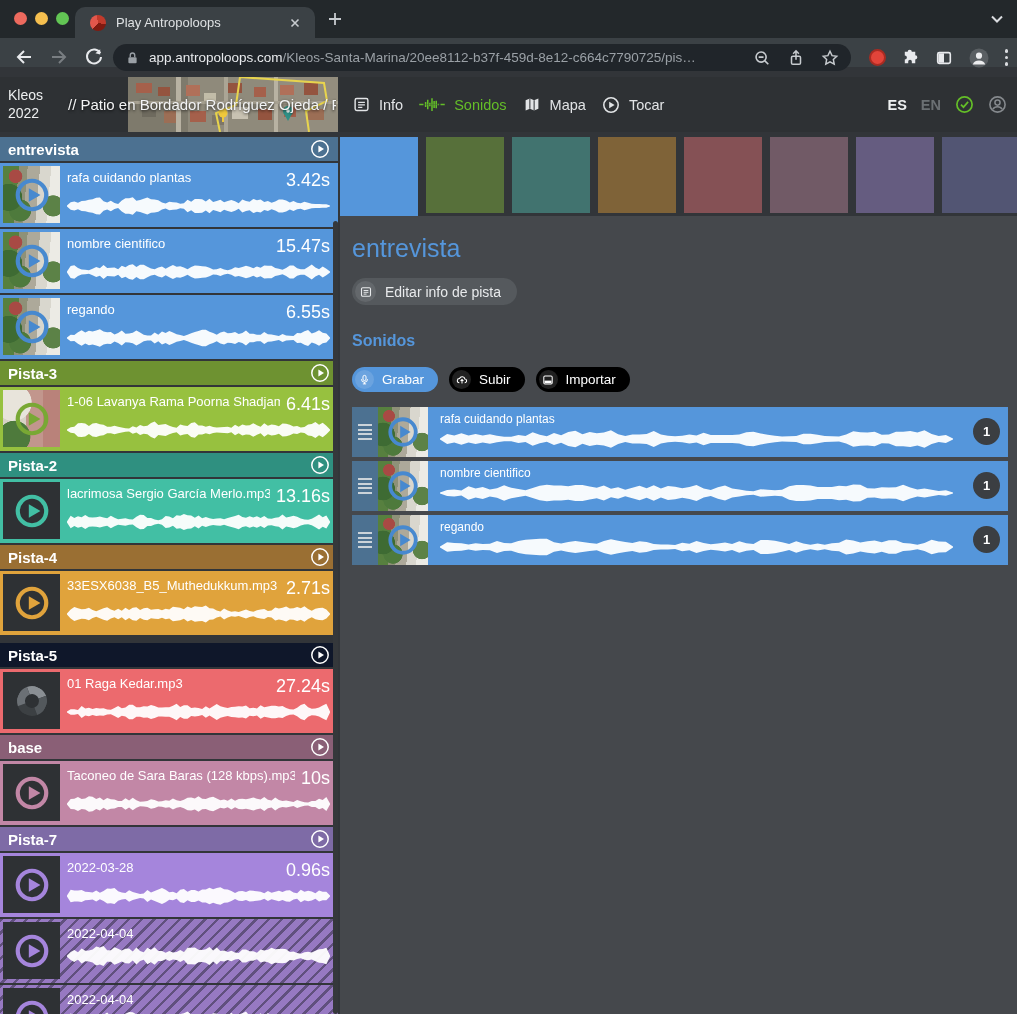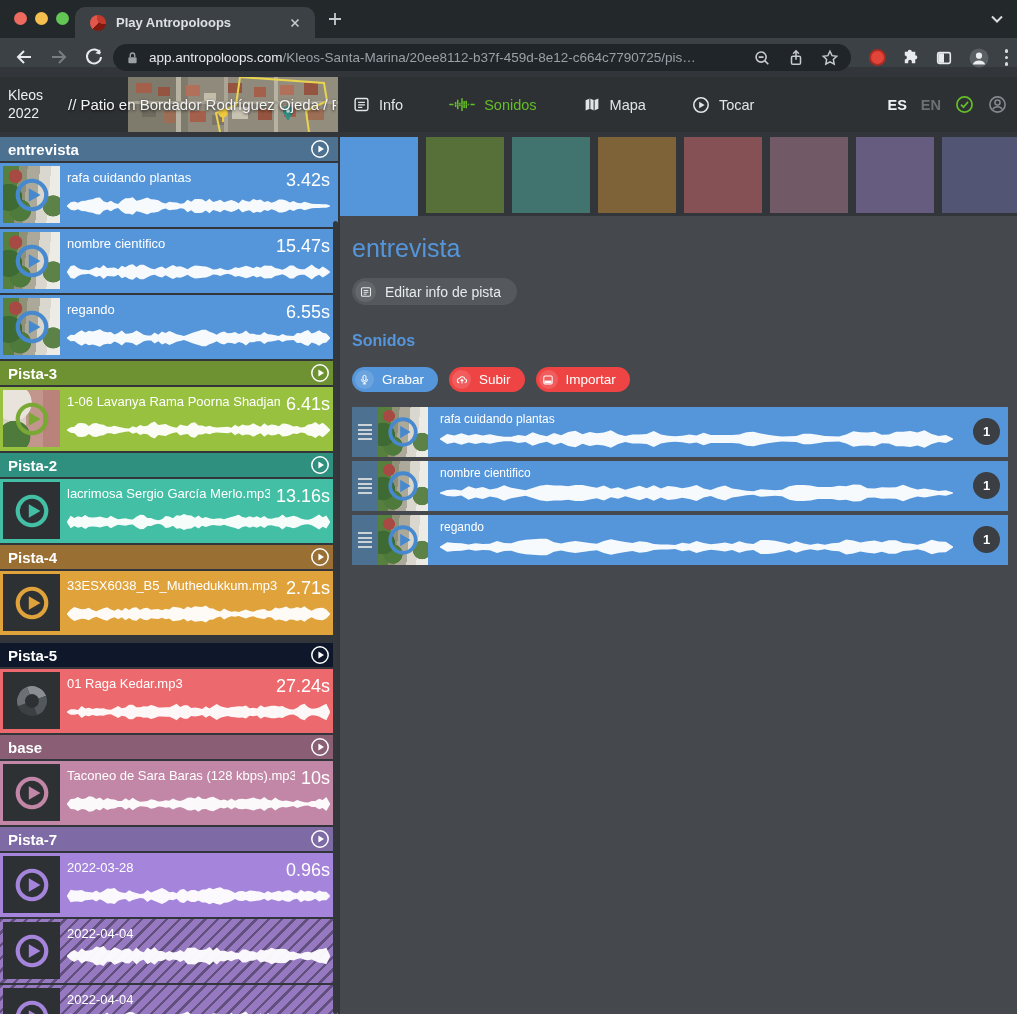--- a/index.html
+++ b/index.html
@@ -6,21 +6,21 @@
   body{width:1017px;height:1014px;position:relative;overflow:hidden;background:#323539;
        font-family:"Liberation Sans",sans-serif;-webkit-font-smoothing:antialiased;}
   svg{display:block;}
 
   
   .tabstrip{position:absolute;top:0;left:0;right:0;height:38px;background:#23282B;}
   .traffic{position:absolute;top:12px;left:14px;display:flex;gap:8px;}
   .light{width:13px;height:13px;border-radius:50%;}
   .light.red{background:#ED6A5E;} .light.yellow{background:#F5BF4F;} .light.green{background:#62C554;}
   .tab{position:absolute;left:75px;top:7px;width:240px;height:31px;background:#3B4145;
-       border-radius:10px 10px 0 0;display:flex;align-items:center;font-weight:bold;}
+       border-radius:10px 10px 0 0;display:flex;align-items:center;}
   .favicon{width:16px;height:16px;border-radius:50%;margin-left:15px;
        background:conic-gradient(from 220deg,#E2574C 0 130deg,#C13A2B 130deg 240deg,#801A10 240deg 360deg);}
   .tabtitle{margin-left:10px;font-size:13px;color:#DEE1E3;flex:1;white-space:nowrap;overflow:hidden;}
   .tabclose{margin-right:12px;}
   .newtab{position:absolute;left:327px;top:11px;}
   .tabchevron{position:absolute;right:13px;top:13px;}
 
   .toolbar{position:absolute;top:38px;left:0;right:0;height:29px;background:#3B4145;}
   .navbtn{position:absolute;top:9px;}
   .urlbar{position:absolute;left:113px;top:6px;width:738px;height:27px;border-radius:14px;
@@ -32,21 +32,21 @@
   .recdot{width:13px;height:13px;border-radius:50%;background:#E2443A;border:2px solid #A92B22;}
   .kebab{display:flex;flex-direction:column;gap:3px;}
   .kebab i{width:3.5px;height:3.5px;border-radius:50%;background:#DADCE0;}
 
   
   .appheader{position:absolute;top:77px;left:0;right:0;height:55px;background:#2E3134;}
   .logo{position:absolute;left:8px;top:9px;font-size:14px;line-height:18px;color:#EDEFF0;}
   .headmap{position:absolute;left:128px;top:0;width:210px;height:55px;overflow:hidden;}
   .breadcrumb{position:absolute;left:68px;top:0;width:268px;height:55px;line-height:55px;font-size:15px;
       color:#F3F4F5;text-shadow:0 1px 3px rgba(0,0,0,.8);white-space:nowrap;overflow:hidden;z-index:2;}
-  .mainnav{position:absolute;left:353px;top:0;height:55px;display:flex;align-items:center;gap:46px;}
+  .mainnav{position:absolute;left:353px;top:0;height:55px;display:flex;align-items:center;gap:16px;}
   .navitem{display:flex;align-items:center;gap:9px;font-size:14.5px;color:#E2E4E6;cursor:default;}
   .navitem.active{color:#64BE28;}
   .header-right{position:absolute;right:10px;top:0;height:55px;display:flex;align-items:center;gap:14px;}
   .lang{font-size:14.5px;font-weight:bold;color:#EFF1F2;}
   .lang.dim{color:#6B7073;}
 
   
   .swatchrow{position:absolute;left:340px;top:137px;right:0;height:80px;display:flex;gap:8px;overflow:hidden;}
   .swatch{width:78px;height:76px;flex:0 0 78px;}
   .swatch.selected{height:79px;}
@@ -83,21 +83,21 @@
   .panel{position:absolute;left:340px;top:216px;right:0;bottom:0;background:#45484C;
          padding:14px 9px 0 12px;box-sizing:border-box;}
   .panel-title{font-size:25px;color:#5596DB;margin-top:4px;}
   .editbtn{margin-top:15px;height:27px;border-radius:14px;background:#55595D;display:inline-flex;
            align-items:center;padding:0 16px 0 3px;gap:9px;}
   .editbtn .iconcirc{width:21px;height:21px;border-radius:50%;background:#64686C;display:flex;
            align-items:center;justify-content:center;}
   .editbtn span{font-size:14px;color:#E8EAEC;}
   .section-label{margin-top:27px;font-size:16px;font-weight:bold;color:#5596DB;}
   .actions{margin-top:17px;display:flex;gap:11px;}
-  .pill{height:25px;border-radius:13px;display:inline-flex;align-items:center;padding:0 14px 0 3px;gap:8px;background:#ef4444;}
+  .pill{height:25px;border-radius:13px;display:inline-flex;align-items:center;padding:0 14px 0 3px;gap:8px;background:#000000;}
   .pill .iconcirc{width:19px;height:19px;border-radius:50%;background:rgba(255,255,255,0.13);
        display:flex;align-items:center;justify-content:center;}
   .pill span{font-size:13.5px;color:#FFFFFF;}
   .pill.primary{background:#5596DB;}
   .psounds{margin-top:15px;display:flex;flex-direction:column;gap:4px;}
   .prow{height:50px;display:flex;}
   .phandle{width:26px;background:#4C7191;display:flex;align-items:center;justify-content:center;flex:0 0 26px;}
   .phandle .lines{display:flex;flex-direction:column;gap:2.5px;}
   .phandle .lines i{width:14px;height:2px;background:#CASb;background:#CBD3D9;}
   .pthumb{width:50px;height:50px;flex:0 0 50px;display:flex;align-items:center;justify-content:center;}

